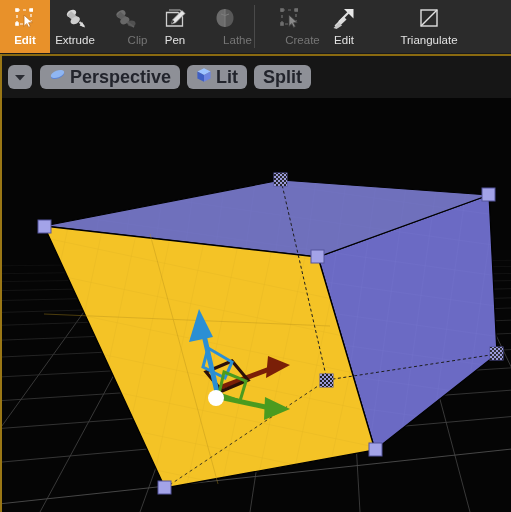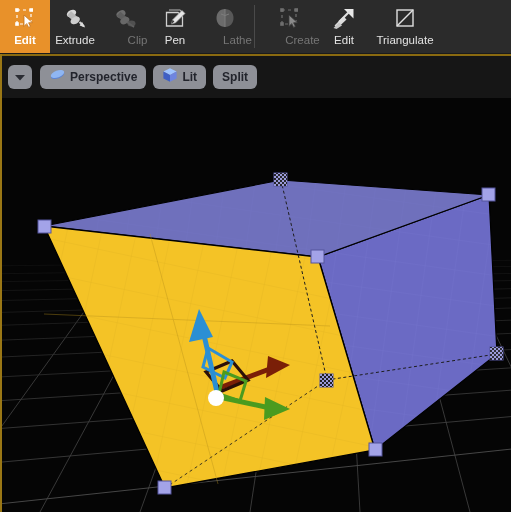--- a/index.html
+++ b/index.html
@@ -56,21 +56,21 @@
     line-height: 13px;
     margin-top: 2px;
     color: #e2e2e2;
     white-space: nowrap;
   }
   .tool-btn.disabled .tlabel { color: #767676; margin-left: 25px; }
   .tool-btn.active {
     background: #e8912a;
   }
   .tool-btn.active .tlabel { color: #ffffff; font-weight: bold; }
-  .tool-btn.wide { width: 72px; }
+  .tool-btn.wide { width: 72px; margin-left: 24px; }
   .tool-btn.wider { width: 58px; }
   .tool-sep {
     width: 1px;
     margin: 5px 6px 5px 4px;
     background: #4a4a4a;
   }
 
   
   #viewport {
     position: absolute;
@@ -109,21 +109,21 @@
     background: #8e9097;
     display: flex;
     align-items: center;
     gap: 4px;
     padding: 0 9px;
     margin-right: 7px;
     cursor: pointer;
     user-select: none;
   }
   .vp-pill .vp-label {
-    font-size: 12px;
+    font-size: 18px;
     font-weight: bold;
     color: #22242c;
     white-space: nowrap;
   }
   .vp-pill.square {
     width: 24px;
     padding: 0;
     justify-content: center;
     margin-right: 8px;
   }

